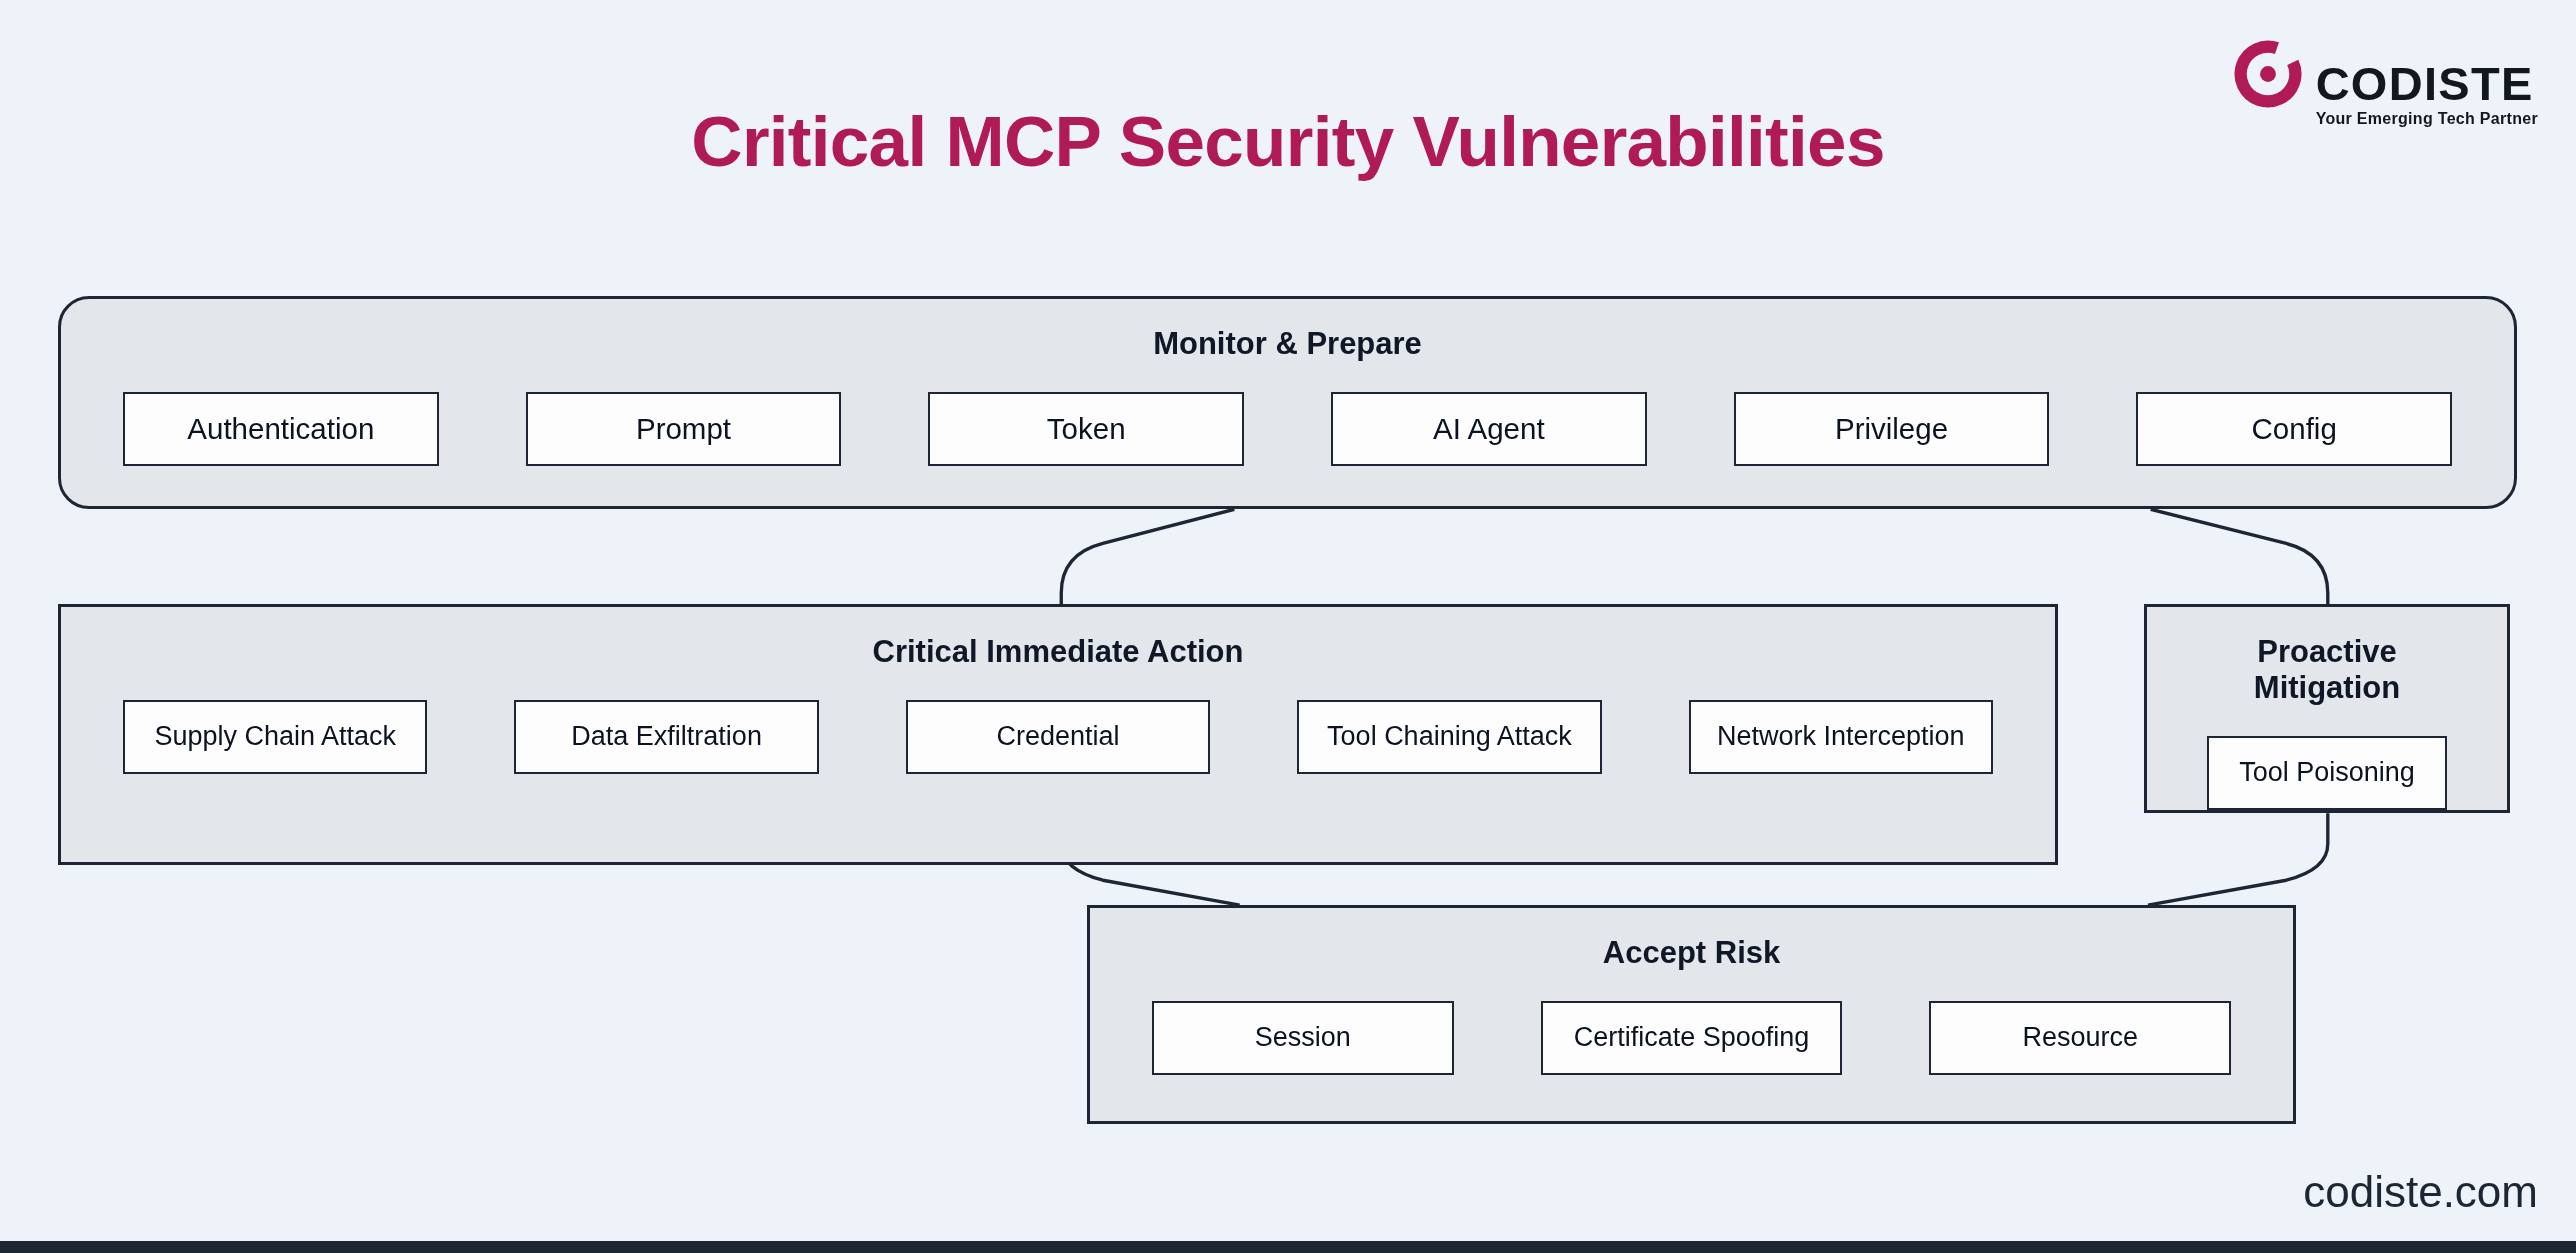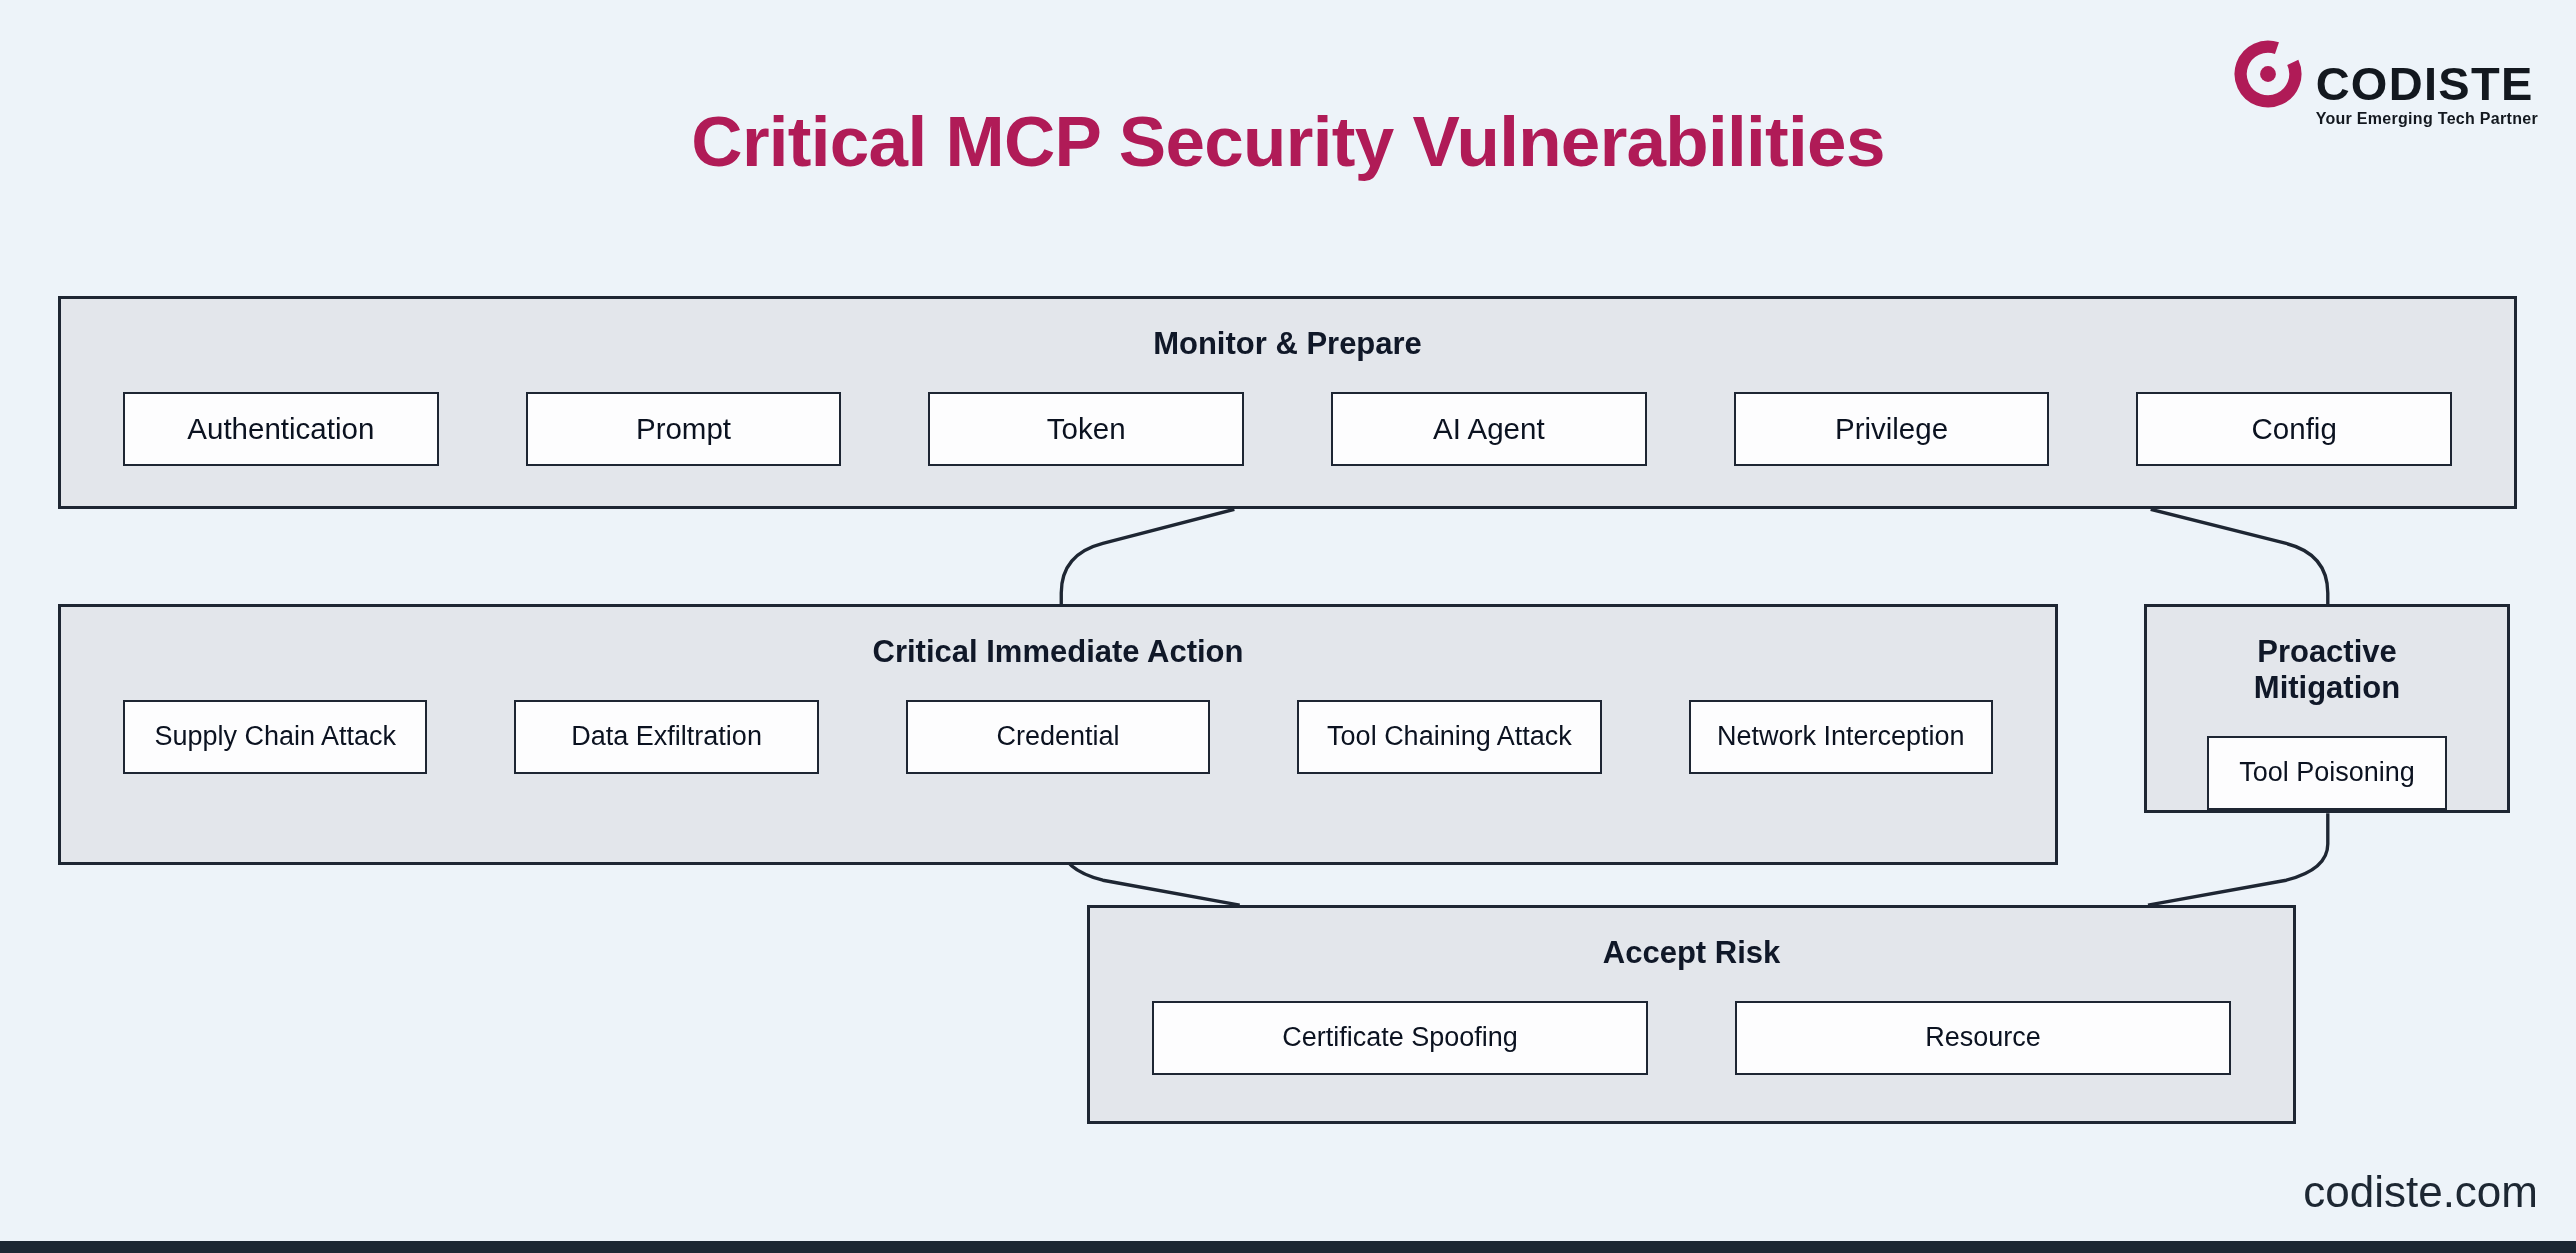--- a/index.html
+++ b/index.html
@@ -56,21 +56,21 @@
   }
   .item{
     flex:1;
     height:74px;
     background:var(--box-fill);
     border:2px solid var(--line);
     display:flex;align-items:center;justify-content:center;
     font-size:27px;font-weight:500;color:var(--text);
     white-space:nowrap;
   }
-  .group-monitor{left:58px;top:296px;width:2459px;height:213px;}
+  .group-monitor{left:58px;top:296px;width:2459px;height:213px;border-radius:31px;}
   .group-monitor .item{font-size:29.5px;}
   .group-critical{left:58px;top:604px;width:2000px;height:261px;}
   .group-proactive{left:2144px;top:604px;width:366px;height:209px;padding-left:60px;padding-right:60px;}
   .group-accept{left:1087px;top:905px;width:1209px;height:219px;}
   
   .footer-link{
     position:absolute;right:38px;bottom:37px;
     font-size:44px;font-weight:400;color:#1d2733;
   }
   .footer-bar{
@@ -131,20 +131,21 @@
   <section class="group group-proactive">
     <div class="group-label">Proactive Mitigation</div>
     <div class="row">
       <div class="item">Tool Poisoning</div>
     </div>
   </section>
 
   <section class="group group-accept">
     <div class="group-label">Accept Risk</div>
     <div class="row">
+      <div class="item">Session</div>
       <div class="item">Certificate Spoofing</div>
       <div class="item">Resource</div>
     </div>
   </section>
 
   <div class="footer-link">codiste.com</div>
   <div class="footer-bar"></div>
 
 </div>
 

